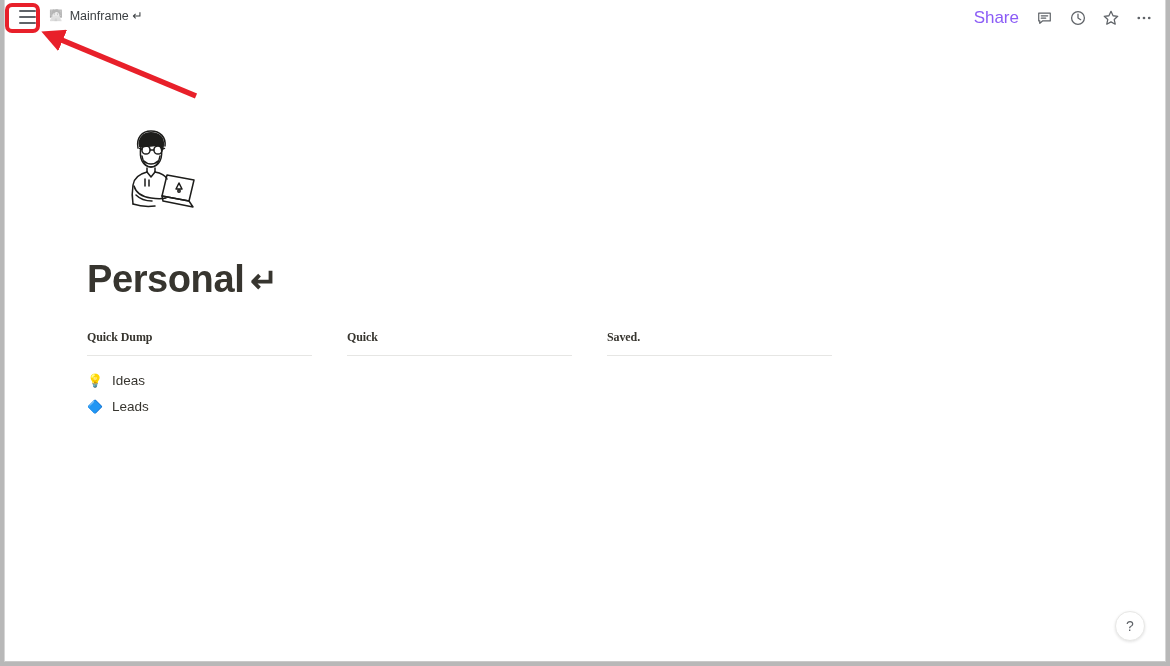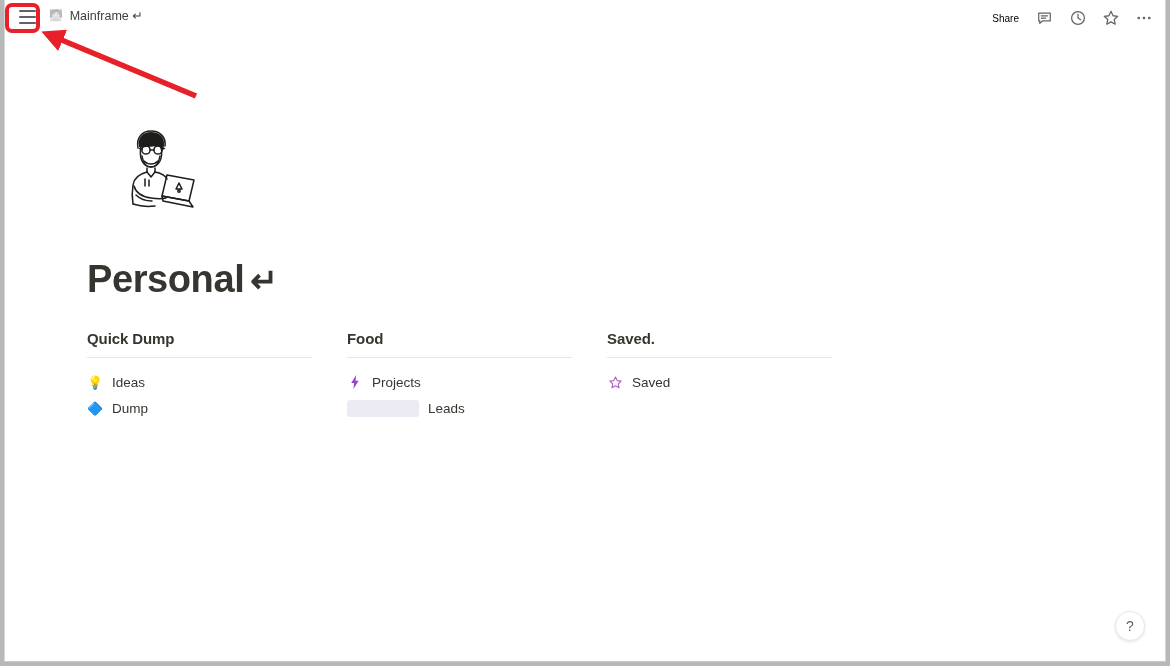--- a/index.html
+++ b/index.html
@@ -64,22 +64,22 @@
   #breadcrumb .crumb-text { white-space: nowrap; }
 
   #topbar-right {
     position: absolute;
     right: 12px; top: 0;
     height: 36px;
     display: flex; align-items: center;
     gap: 14px;
   }
   #topbar-right .share-btn {
-    font-size: 10px;
-    color: #000000;
+    font-size: 17px;
+    color: #8b5cf6;
     cursor: pointer;
     padding: 3px 2px;
   }
   #topbar-right .tb-icon {
     width: 19px; height: 19px;
     display: flex; align-items: center; justify-content: center;
     color: #5f6368;
     cursor: pointer;
   }
   #topbar-right .tb-icon svg { display: block; }
@@ -108,25 +108,26 @@
   }
 
   #columns {
     position: absolute;
     left: 82px; top: 330px;
     width: 1030px;
     display: flex;
   }
   .column { width: 260px; }
   .column-header {
-    font-size: 15px;
+    font-size: 12px;
     font-weight: bold;
     color: #37352f;
     padding-bottom: 10px;
     letter-spacing: -0.1px;
+    font-family: Liberation Serif, serif;
   }
   .column-rule {
     height: 1px;
     background: #e6e6e4;
     width: 225px;
     margin-bottom: 11px;
   }
   .link-row {
     display: flex;
     align-items: center;
@@ -282,55 +283,35 @@
     <div class="column">
       <div class="column-header">Quick Dump</div>
       <div class="column-rule"></div>
 
       <div class="link-row">
         <span class="row-icon">💡</span>
         <span class="row-label">Ideas</span>
       </div>
       <div class="link-row">
         <span class="row-icon">🔷</span>
-        <span class="row-label">Dump</span>
-      </div>
-    </div>
-
-
-    <div class="column">
-      <div class="column-header">Food</div>
-      <div class="column-rule"></div>
-
-      <div class="link-row">
-        <span class="row-icon">
-          <svg width="12" height="14" viewBox="0 0 12 16" fill="#9b3fd4">
-            <path d="M7.4 0L1.6 9h3.4L4.2 16l6-9.4H6.6z"></path>
-          </svg>
-        </span>
-        <span class="row-label">Projects</span>
-      </div>
-      <div class="link-row placeholder">
-        <span class="row-icon"></span>
         <span class="row-label">Leads</span>
       </div>
+    </div>
+
+
+    <div class="column">
+      <div class="column-header">Quick</div>
+      <div class="column-rule"></div>
+
     </div>
 
     <div class="column">
       <div class="column-header">Saved.</div>
       <div class="column-rule"></div>
 
-      <div class="link-row">
-        <span class="row-icon">
-          <svg width="15" height="15" viewBox="0 0 20 20" fill="none" stroke="#b05fc4" stroke-width="1.5">
-            <path d="M10 2.7l2.3 4.8 5.2.7-3.8 3.6 1 5.2-4.7-2.6-4.7 2.6 1-5.2-3.8-3.6 5.2-.7z" stroke-linejoin="round"></path>
-          </svg>
-        </span>
-        <span class="row-label">Saved</span>
-      </div>
     </div>
 
   </div>
 
   <div id="help-button">
     <span>?</span>
   </div>
 
 </div>
 

